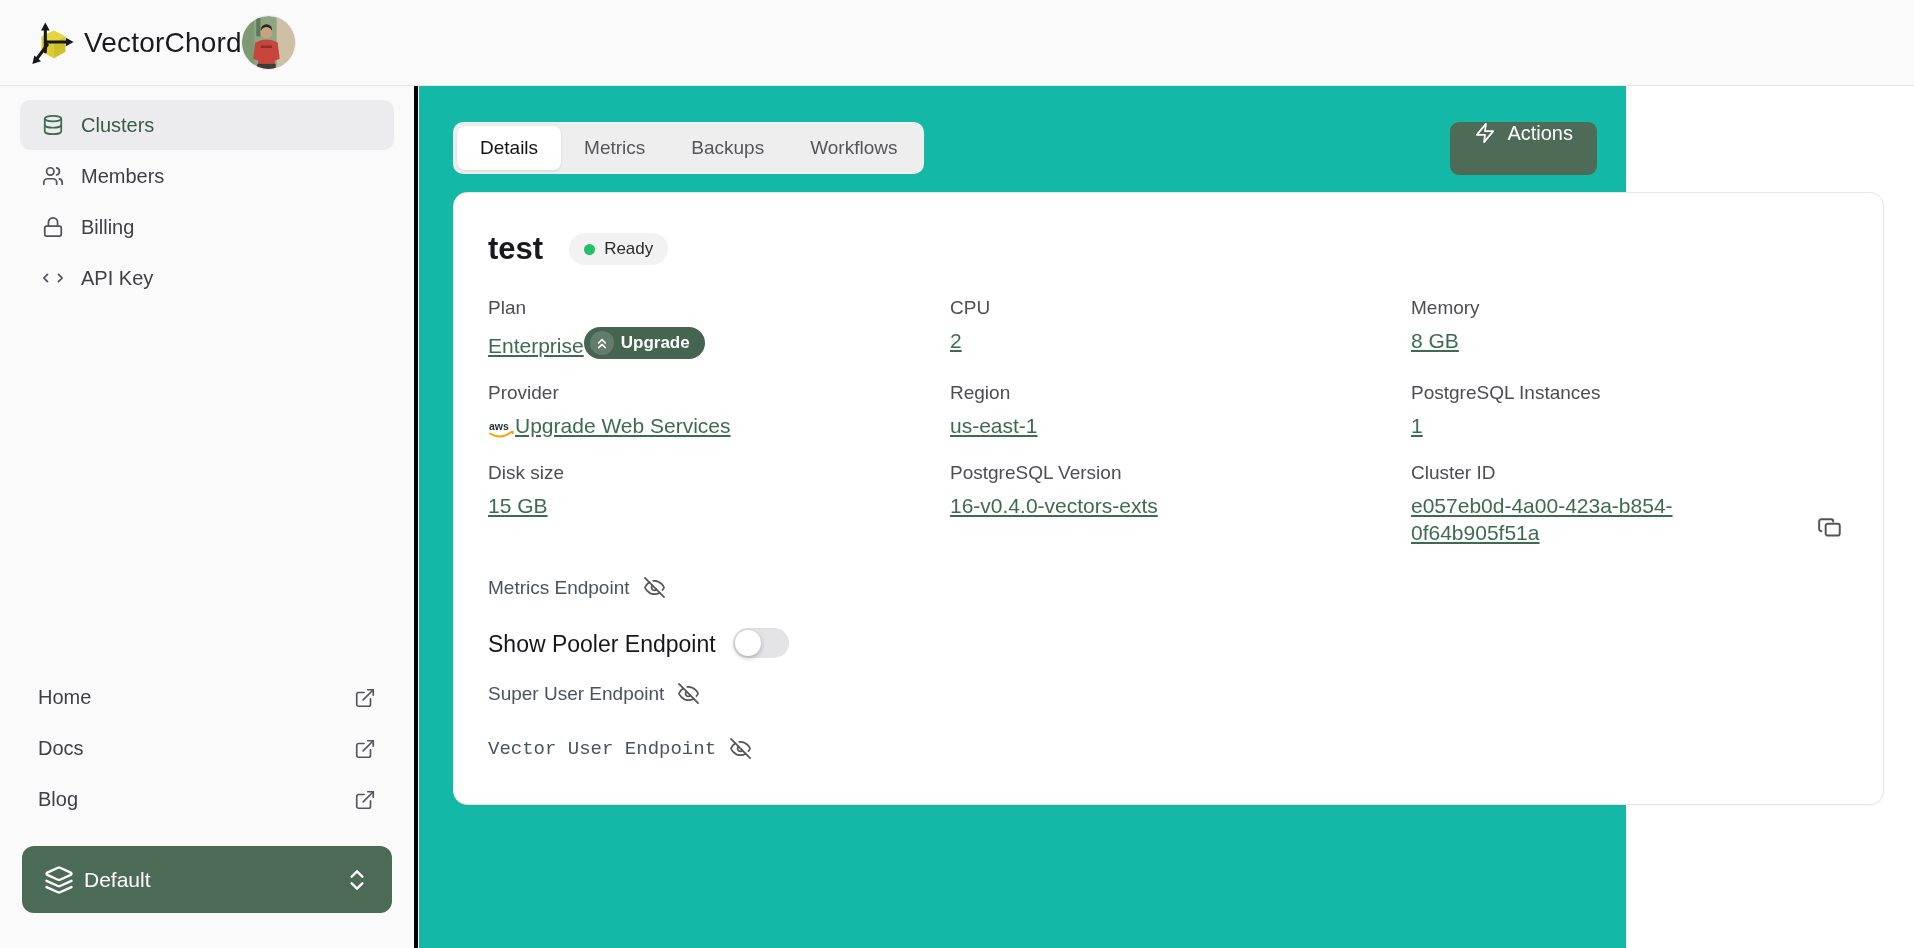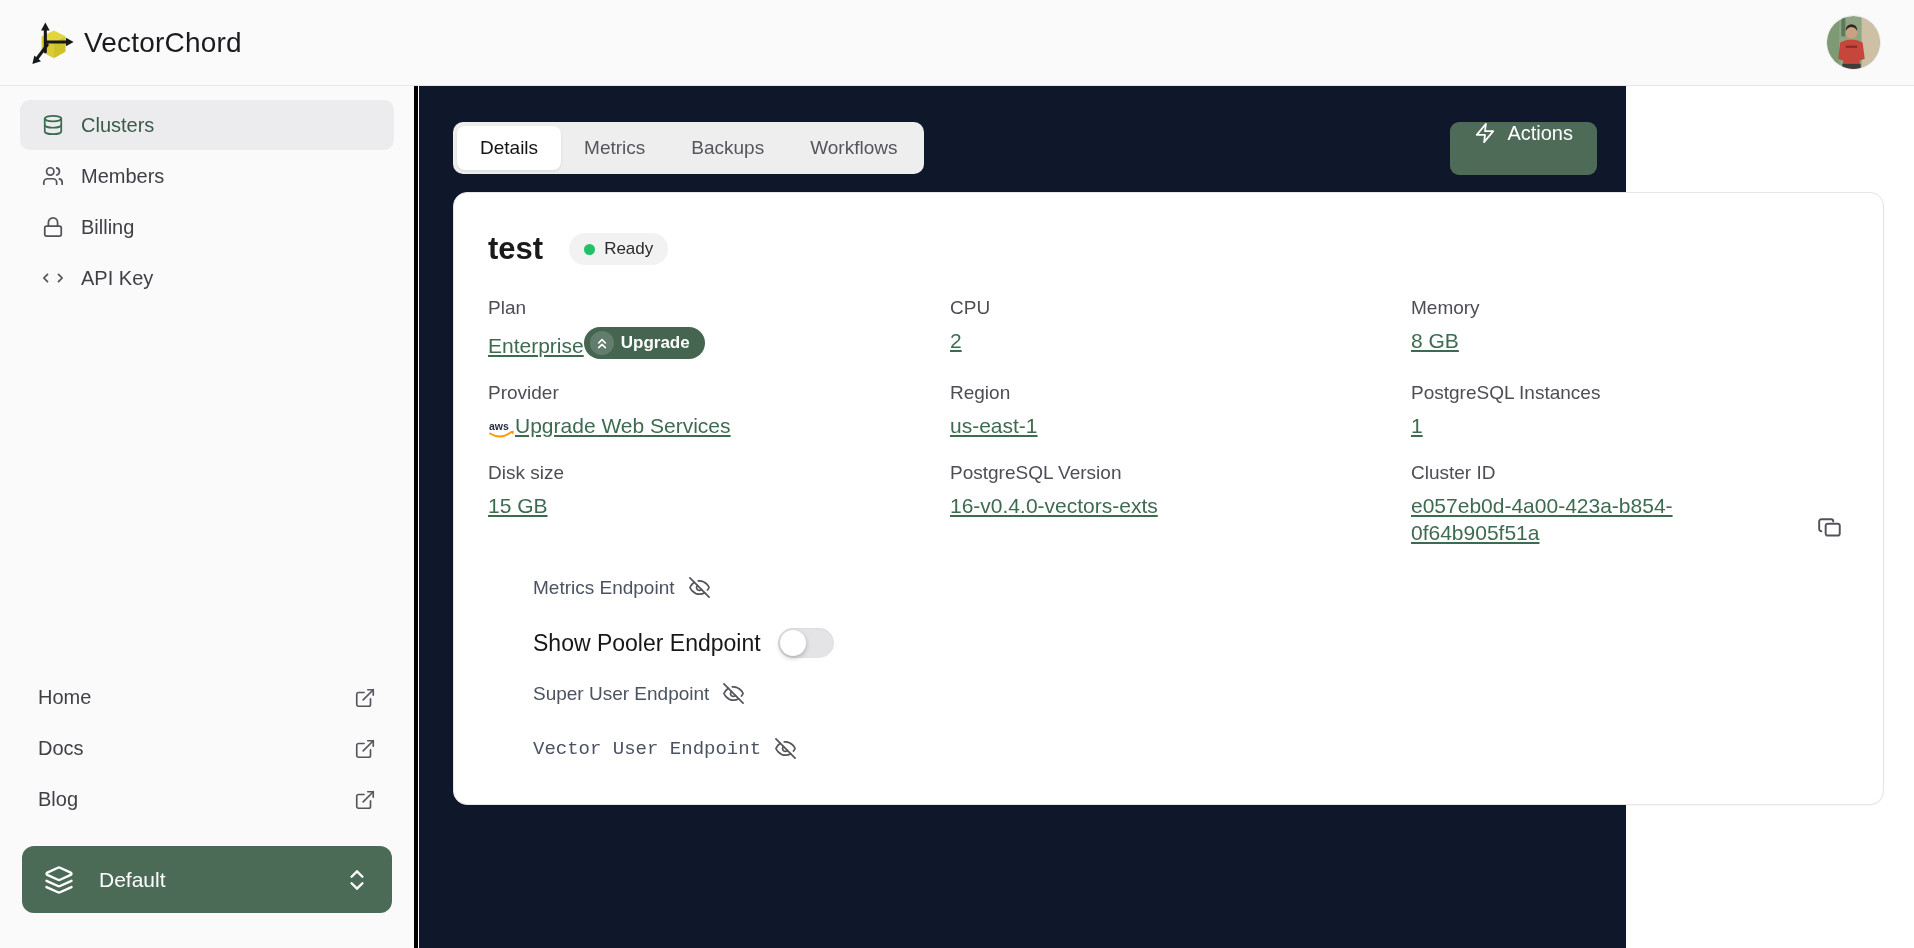--- a/index.html
+++ b/index.html
@@ -8,21 +8,21 @@
     font-family:"Liberation Sans", sans-serif;
     background:#ffffff; color:#27272a;
     position:relative; overflow:hidden;
   }
   svg { display:block; }
 
   
   .header {
     position:absolute; left:0; top:0; width:1914px; height:86px;
     background:#fafafa; border-bottom:1px solid #e7e7e9;
-    display:flex; align-items:center; justify-content:space-between;
+    display:flex; align-items:center; 
     padding:0 34px 0 30px; z-index:3;
   }
   .logo { display:flex; align-items:center; gap:8px; }
   .logo-text { font-size:28px; font-weight:500; color:#1b1b1f; letter-spacing:.2px; }
   .avatar {
     width:53px; height:53px; border-radius:50%; overflow:hidden; cursor:pointer;
     box-shadow:0 0 0 1px rgba(0,0,0,.06);
   }
 
   
@@ -43,27 +43,27 @@
   .sidebar-bottom { position:absolute; left:0; right:0; bottom:16px; padding:0 22px 19px 22px; }
   .side-link {
     display:flex; align-items:center; justify-content:space-between;
     height:51px; padding:0 16px; border-radius:8px; cursor:pointer;
     font-size:20px; color:#3f3f46;
   }
   .side-link .icon { color:#55555c; }
   .org-btn {
     margin-top:21px; width:100%; height:67px; border:none; border-radius:12px;
     background:#4c6b57; color:#ffffff; cursor:pointer;
-    display:flex; align-items:center; padding:0 22px; gap:25px;
+    display:flex; align-items:center; padding:0 22px; gap:10px;
     font-family:inherit; font-size:21px; font-weight:500;
   }
   .org-btn .spacer { flex:1; }
 
   
-  .main { position:absolute; left:419px; top:86px; width:1207px; height:862px; background:#0f172a; }
+  .main { position:absolute; left:419px; top:86px; width:1207px; height:862px; background:#14b8a6; }
 
   .tabbar {
     position:absolute; left:34px; top:36px; height:52px;
     background:#eeeeef; border-radius:10px; padding:4px;
     display:inline-flex; align-items:stretch;
   }
   .tab {
     display:flex; align-items:center; padding:0 23px; border-radius:8px;
     font-size:19px; color:#55555c; cursor:pointer; border:none; background:transparent;
     font-family:inherit;
@@ -106,21 +106,21 @@
     display:inline-flex; align-items:center; gap:7px;
     background:#466550; color:#fff; border-radius:999px;
     padding:4px 15px 4px 6px; font-size:17px; font-weight:600; cursor:pointer;
     border:none; font-family:inherit;
   }
   .upgrade-badge .ring {
     width:24px; height:24px; border-radius:50%; background:rgba(255,255,255,.16);
     display:flex; align-items:center; justify-content:center;
   }
 
-  .endpoint-row { display:flex; align-items:center; gap:13px;margin-left:45px; }
+  .endpoint-row { display:flex; align-items:flex-end; gap:13px; }
   .endpoint-row .icon { color:#55555c; cursor:pointer; }
   .ep-metrics { margin-top:30px; font-size:19px; color:#4b5261; }
   .ep-pooler  { margin-top:29px; font-size:23px; color:#17171a; gap:17px; }
   .ep-super   { margin-top:24px; font-size:19px; color:#4b5261; }
   .ep-vector  { margin-top:32px; font-size:19px; color:#4b5261;font-family:Liberation Mono, monospace; }
 
   .toggle {
     width:56px; height:30px; border-radius:15px; background:#e4e4e7;
     position:relative; cursor:pointer; border:none;
     box-shadow:inset 0 1px 2px rgba(0,0,0,.04);

